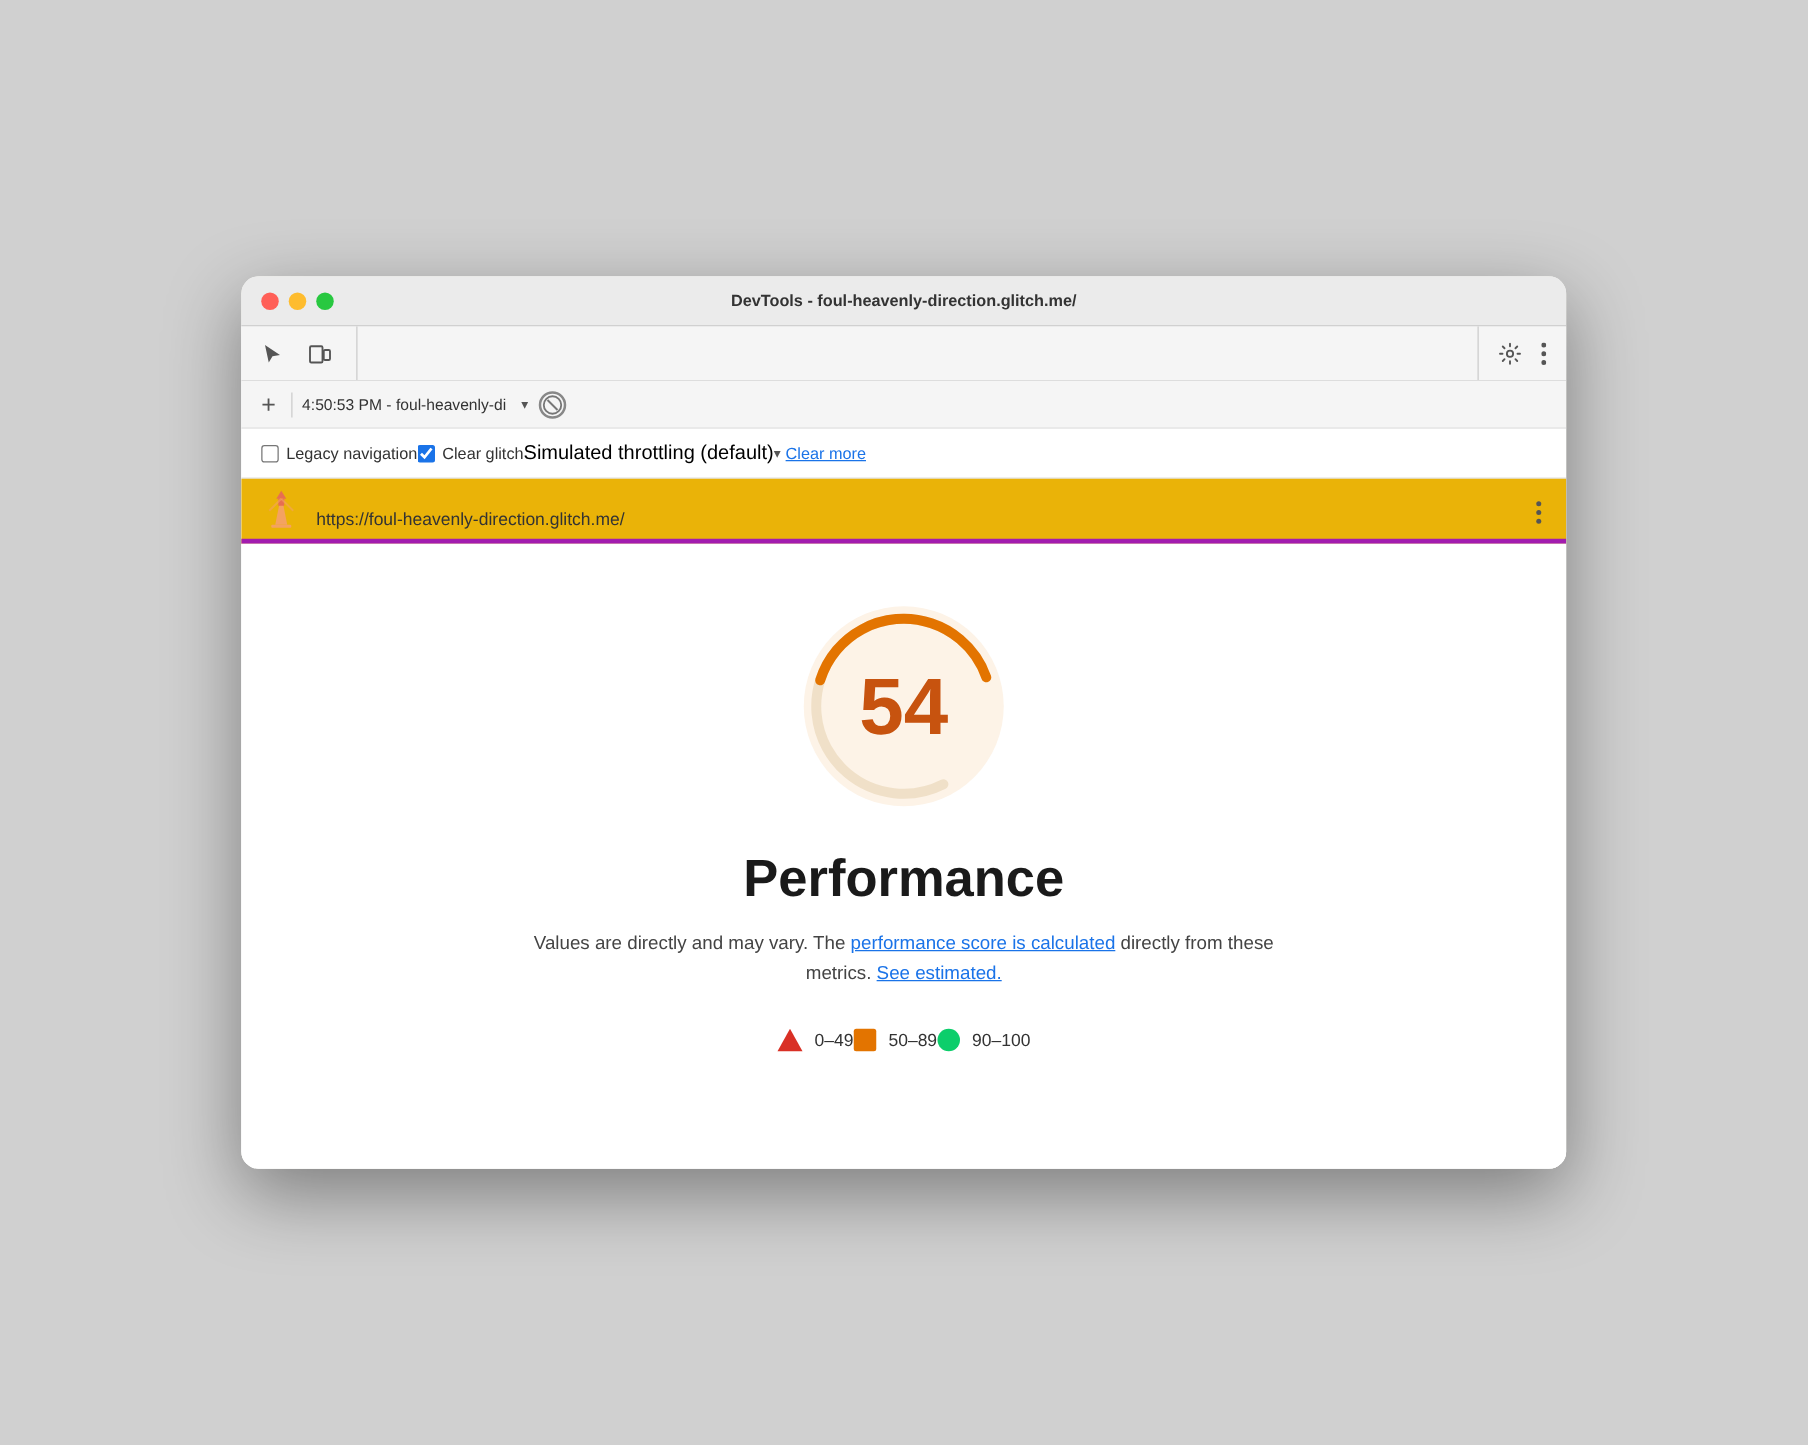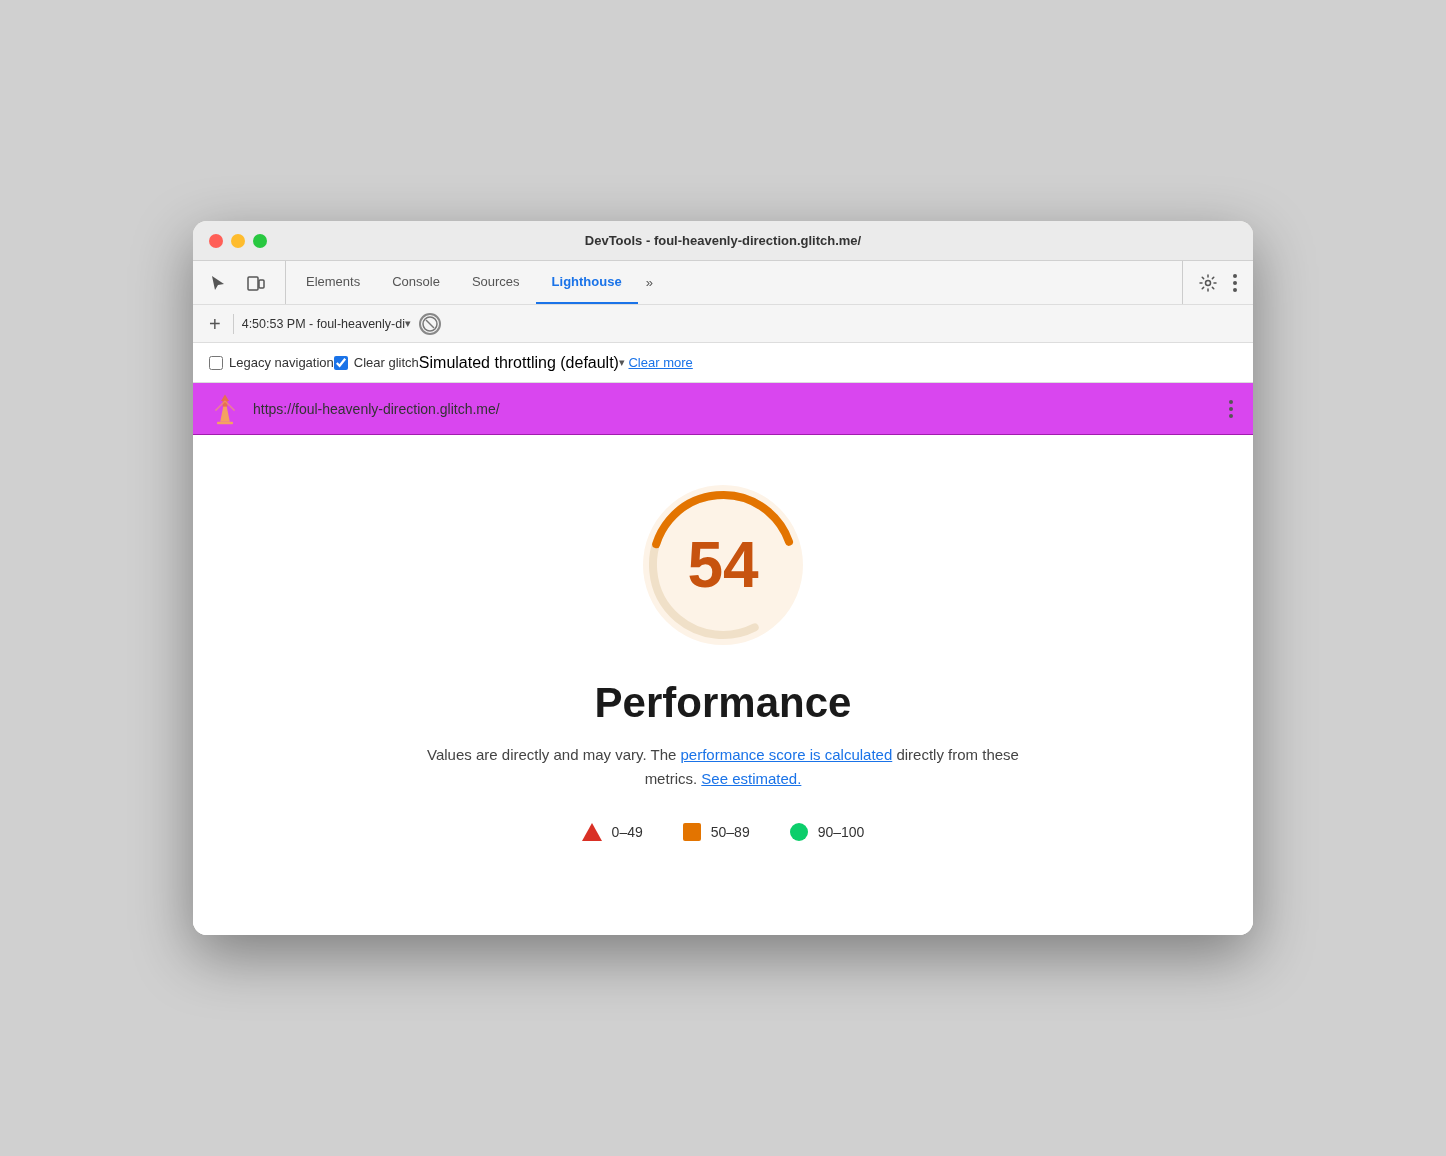--- a/index.html
+++ b/index.html
@@ -137,21 +137,21 @@
       padding: 0 4px;
     }
     .toolbar-divider {
       width: 1px;
       height: 20px;
       background: #ccc;
     }
     .toolbar-url {
       display: flex;
       align-items: center;
-      gap: 0;
+      gap: 12px;
       font-size: 12.5px;
       color: #333;
     }
     .dropdown-btn {
       background: none;
       border: none;
       cursor: pointer;
       font-size: 11px;
       color: #555;
     }
@@ -207,24 +207,24 @@
     }
     .learn-more {
       color: #1a73e8;
       text-decoration: underline;
       font-size: 13px;
       cursor: pointer;
       margin-left: 4px;
     }
     
     .url-bar-row {
-      background: #d946ef;
-      border-bottom: 1px solid #a21caf;
-      display: flex;
-      align-items: center;
+      background: #eab308;
+      border-bottom: 4px solid #a21caf;
+      display: flex;
+      align-items: flex-end;
       padding: 8px 16px;
       height: 52px;
     }
     .lighthouse-icon {
       width: 32px;
       height: 32px;
       margin-right: 12px;
       flex-shrink: 0;
     }
     .url-text {
@@ -312,21 +312,20 @@
       margin-bottom: 32px;
     }
     .perf-desc a {
       color: #1a73e8;
       text-decoration: underline;
       cursor: pointer;
     }
     
     .legend {
       display: flex;
-      gap: 40px;
     }
     .legend-item {
       display: flex;
       align-items: center;
       gap: 10px;
       font-size: 14px;
       color: #333;
     }
     .legend-icon-red {
       width: 0;
@@ -370,37 +369,20 @@
           <svg width="18" height="18" viewBox="0 0 18 18" fill="none">
             <path d="M3 2l12 8-6 1-3 5z" fill="#555"></path>
           </svg>
         </button>
         <button class="icon-btn">
           <svg width="18" height="18" viewBox="0 0 18 18" fill="none">
             <rect x="1" y="3" width="10" height="13" rx="1" stroke="#555" stroke-width="1.5"></rect>
             <rect x="12" y="6" width="5" height="8" rx="1" stroke="#555" stroke-width="1.5"></rect>
           </svg>
         </button>
-      </div>
-      <div class="tabs">
-        <div class="tab">
-          <span>Elements</span>
-        </div>
-        <div class="tab">
-          <span>Console</span>
-        </div>
-        <div class="tab">
-          <span>Sources</span>
-        </div>
-        <div class="tab active">
-          <span>Lighthouse</span>
-        </div>
-        <div class="tab-more">
-          <span>»</span>
-        </div>
       </div>
       <div class="tab-bar-actions">
         <button class="icon-btn">
           <svg width="18" height="18" viewBox="0 0 18 18" fill="none">
             <circle cx="9" cy="9" r="2.5" stroke="#555" stroke-width="1.5"></circle>
             <path d="M9 1v2M9 15v2M1 9h2M15 9h2M3.22 3.22l1.41 1.41M13.36 13.36l1.41 1.41M14.78 3.22l-1.41 1.41M4.64 13.36l-1.41 1.41" stroke="#555" stroke-width="1.5" stroke-linecap="round"></path>
           </svg>
         </button>
         <button class="icon-btn">
           <svg width="4" height="18" viewBox="0 0 4 18" fill="#555">

